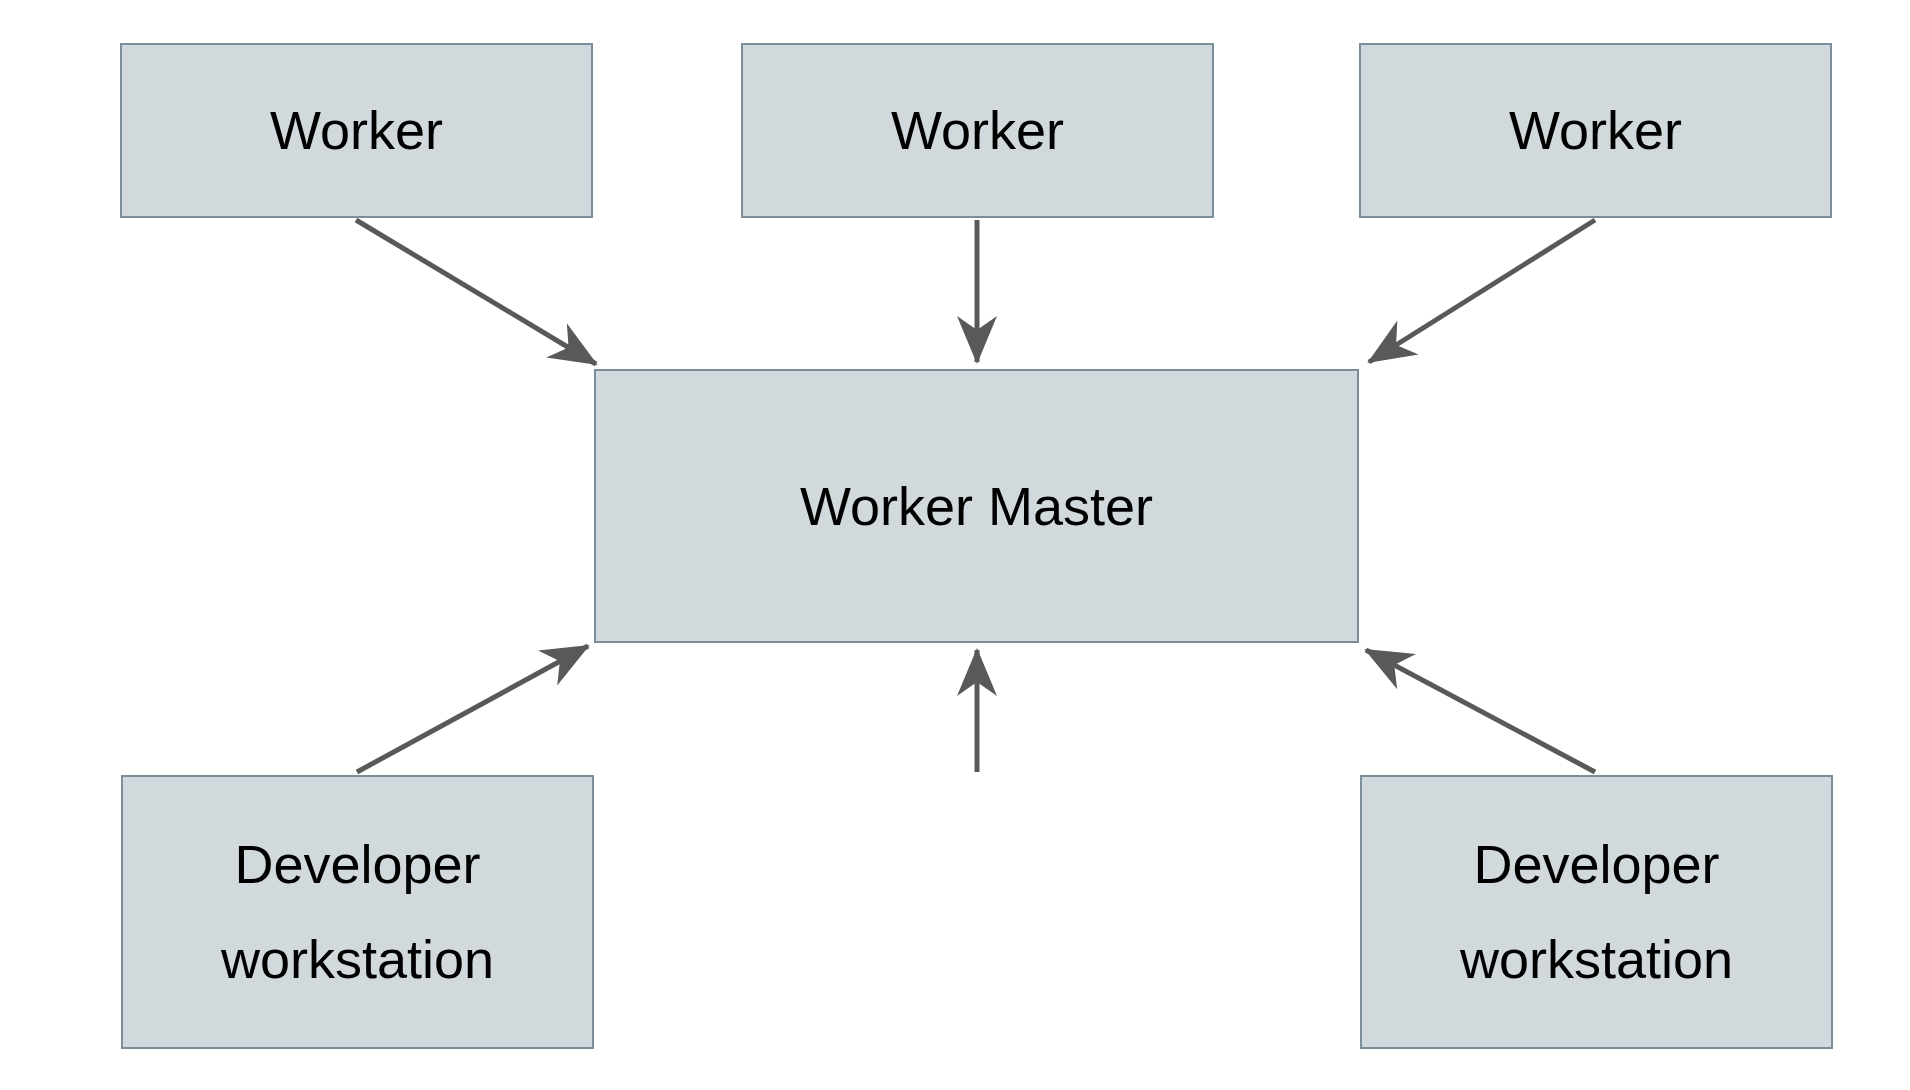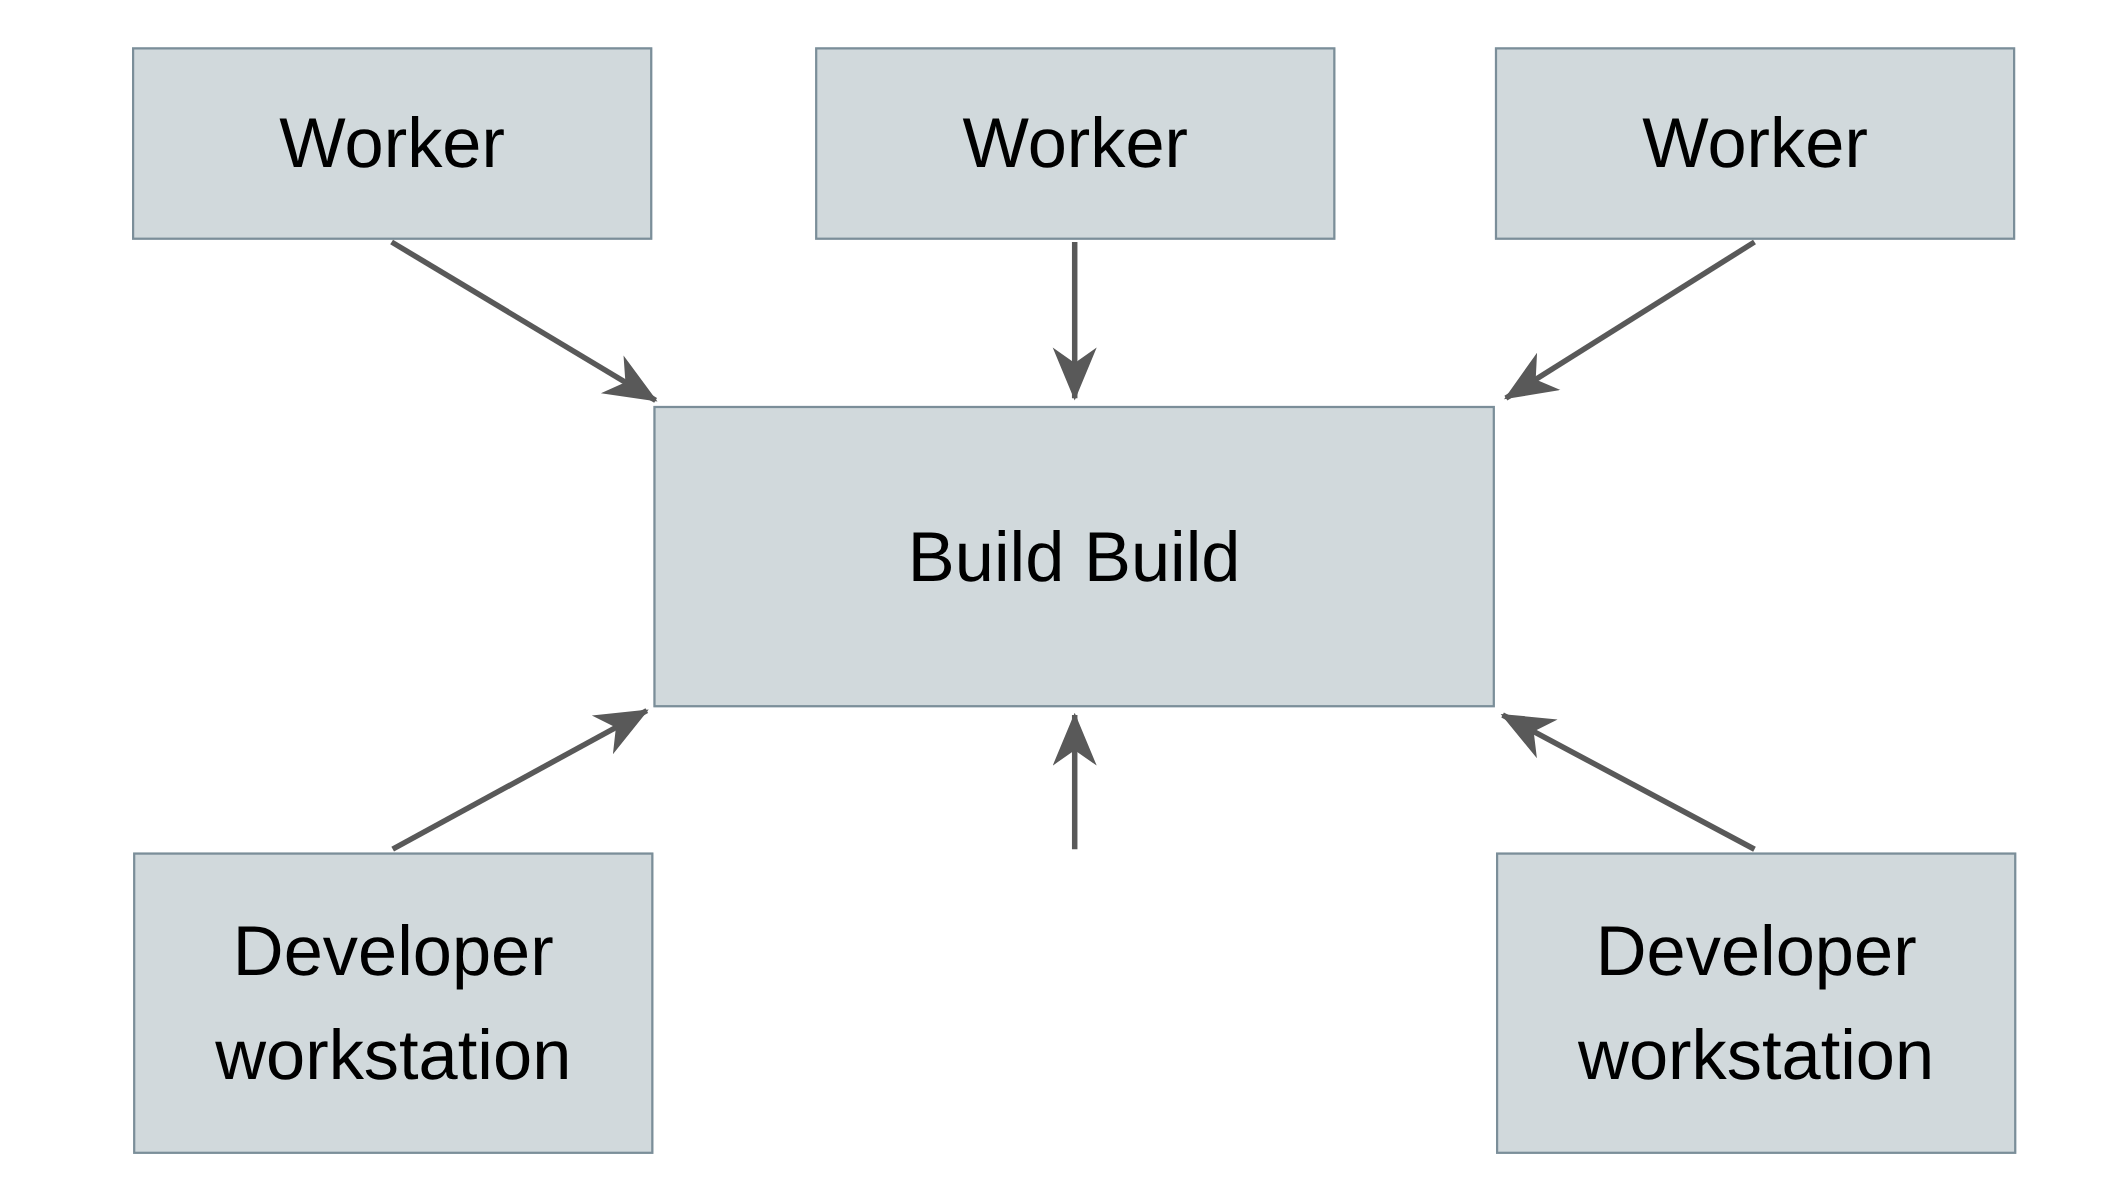--- a/index.html
+++ b/index.html
@@ -18,21 +18,21 @@
   .node {
     position: absolute;
     box-sizing: border-box;
     background: var(--node-fill, #d1d9dc);
     border: 2px solid var(--node-border, #7b8e99);
     display: flex;
     align-items: center;
     justify-content: center;
     text-align: center;
     color: var(--text-color, #000000);
-    font-size: 64px;
+    font-size: 54px;
     line-height: 95px;
     padding: 0 20px;
   }
   .node-worker-1   { left: 120px;  top: 43px;  width: 473px; height: 175px; }
   .node-worker-2   { left: 741px;  top: 43px;  width: 473px; height: 175px; }
   .node-worker-3   { left: 1359px; top: 43px;  width: 473px; height: 175px; }
   .node-build-master { left: 594px; top: 369px; width: 765px; height: 274px; }
   .node-dev-left   { left: 121px;  top: 775px; width: 473px; height: 274px; }
   .node-ci-server  { left: 741px;  top: 775px; width: 472px; height: 274px; }
   .node-dev-right  { left: 1360px; top: 775px; width: 473px; height: 274px; }
@@ -61,21 +61,21 @@
 
   <div class="node node-worker-2">
     <span>Worker</span>
   </div>
 
   <div class="node node-worker-3">
     <span>Worker</span>
   </div>
 
   <div class="node node-build-master">
-    <span>Build Build</span>
+    <span>Worker Master</span>
   </div>
 
   <div class="node node-dev-left">
     <span>Developer workstation</span>
   </div>
 
 
   <div class="node node-dev-right">
     <span>Developer workstation</span>
   </div>

